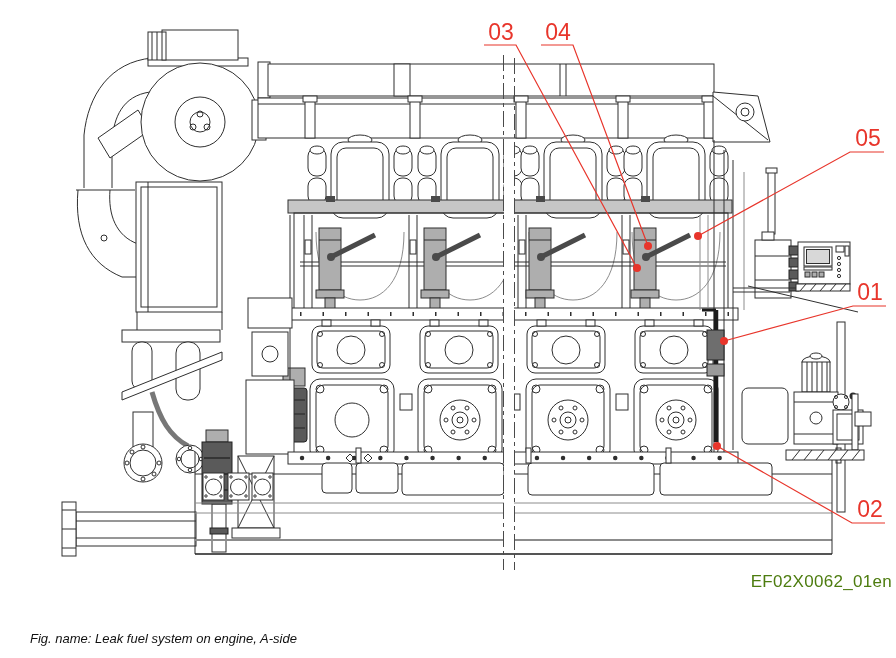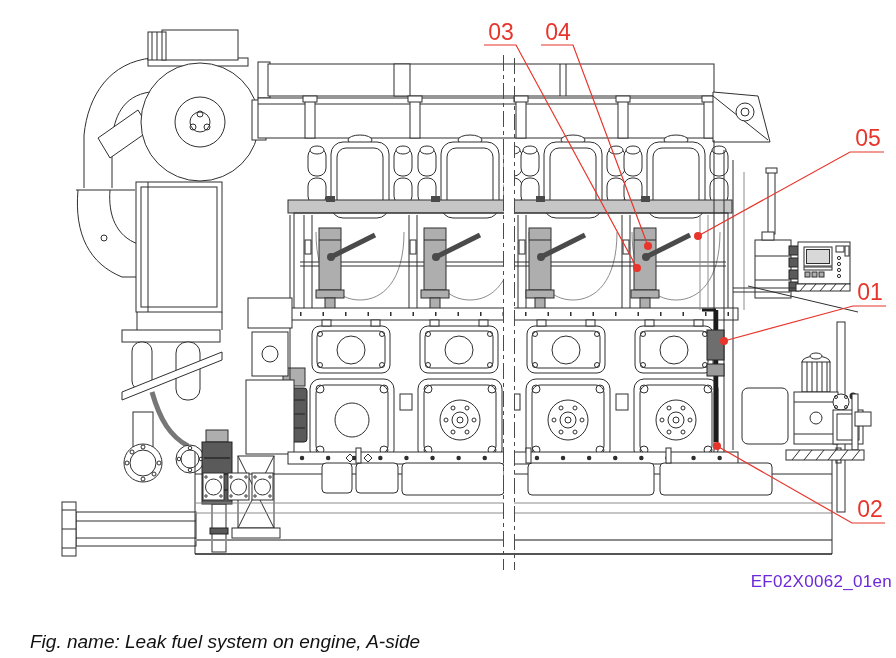--- a/index.html
+++ b/index.html
@@ -8,22 +8,22 @@
   .ln{stroke:#2f2f2f;fill:none;stroke-width:1;}
   .lt{stroke:#8c8c8c;fill:none;stroke-width:1;}
   .fw{fill:#ffffff;stroke:#2f2f2f;stroke-width:1;}
   .fg{fill:#c6c6c6;stroke:#2f2f2f;stroke-width:1;}
   .fm{fill:#aeaeae;stroke:#2f2f2f;stroke-width:1;}
   .fd{fill:#5a5a5a;stroke:#222;stroke-width:1;}
   .cl{stroke:#4a4a4a;stroke-width:1;fill:none;stroke-dasharray:16 4 4 4;}
   .lead{stroke:#e8352b;stroke-width:1.2;fill:none;}
   .dot{fill:#e8352b;stroke:none;}
   .lbl{font-family:"Liberation Sans",sans-serif;font-size:23px;fill:#e8352b;}
-  .caption{position:absolute;left:30px;top:631px;font-size:19px;font-style:italic;color:#111;}
-  .drawing-id{position:absolute;right:4px;top:572px;font-size:17px;color:#6d28d9;letter-spacing:.3px;}
+  .caption{position:absolute;left:30px;top:631px;font-size:13px;font-style:italic;color:#111;}
+  .drawing-id{position:absolute;right:4px;top:572px;font-size:17px;color:#4d7c0f;letter-spacing:.3px;}
 </style>
 </head>
 <body>
 
 <svg width="896" height="658" viewBox="0 0 896 658">
   <defs>
     <g id="rocker">
       <ellipse class="fw" cx="0" cy="140" rx="12" ry="5"></ellipse>
       <rect class="fw" x="-52" y="148" width="18" height="28" rx="8"></rect>
       <rect class="fw" x="-52" y="178" width="18" height="26" rx="8"></rect>

